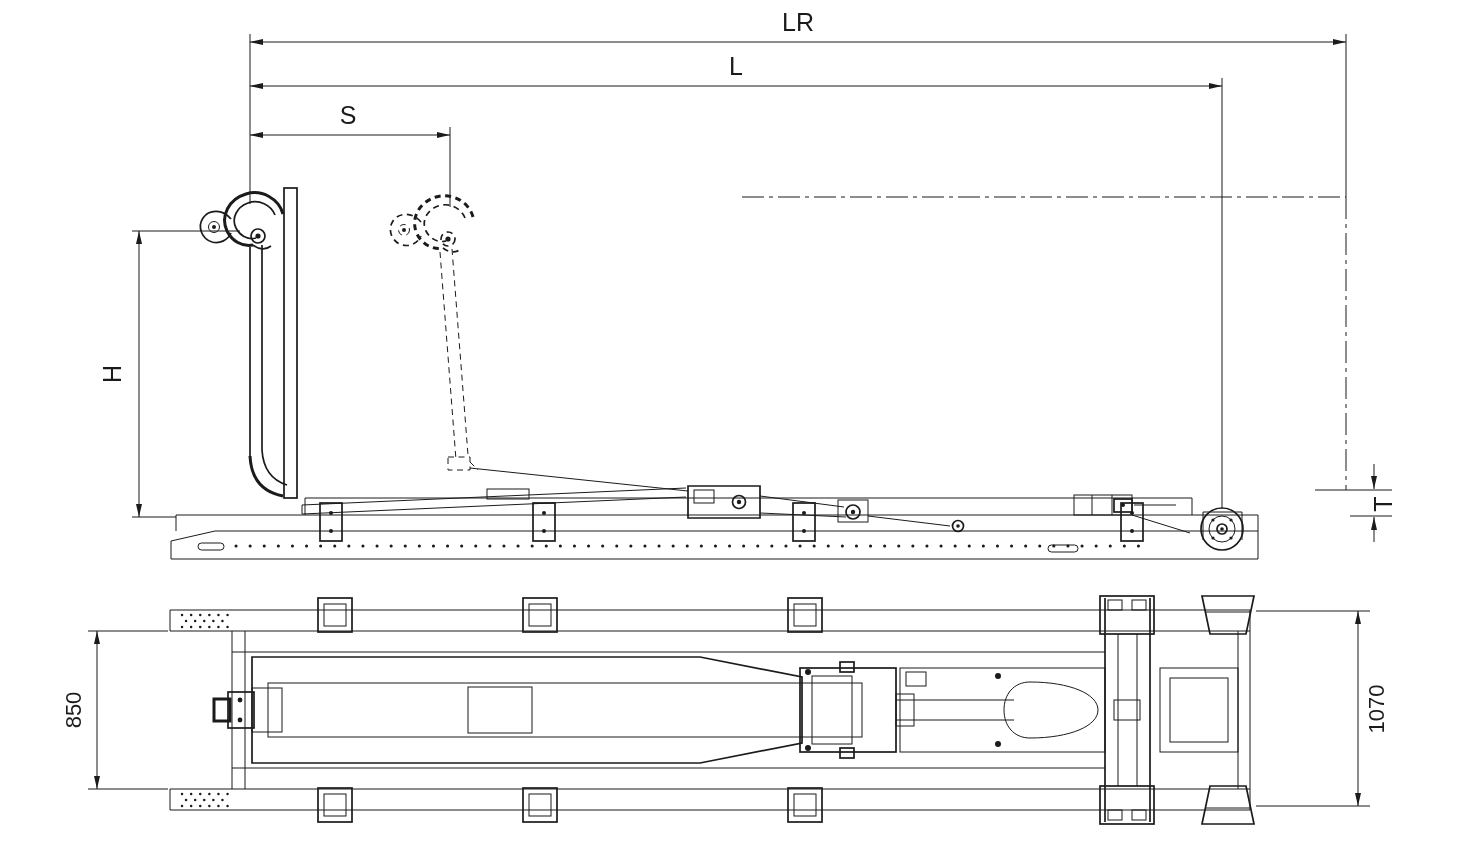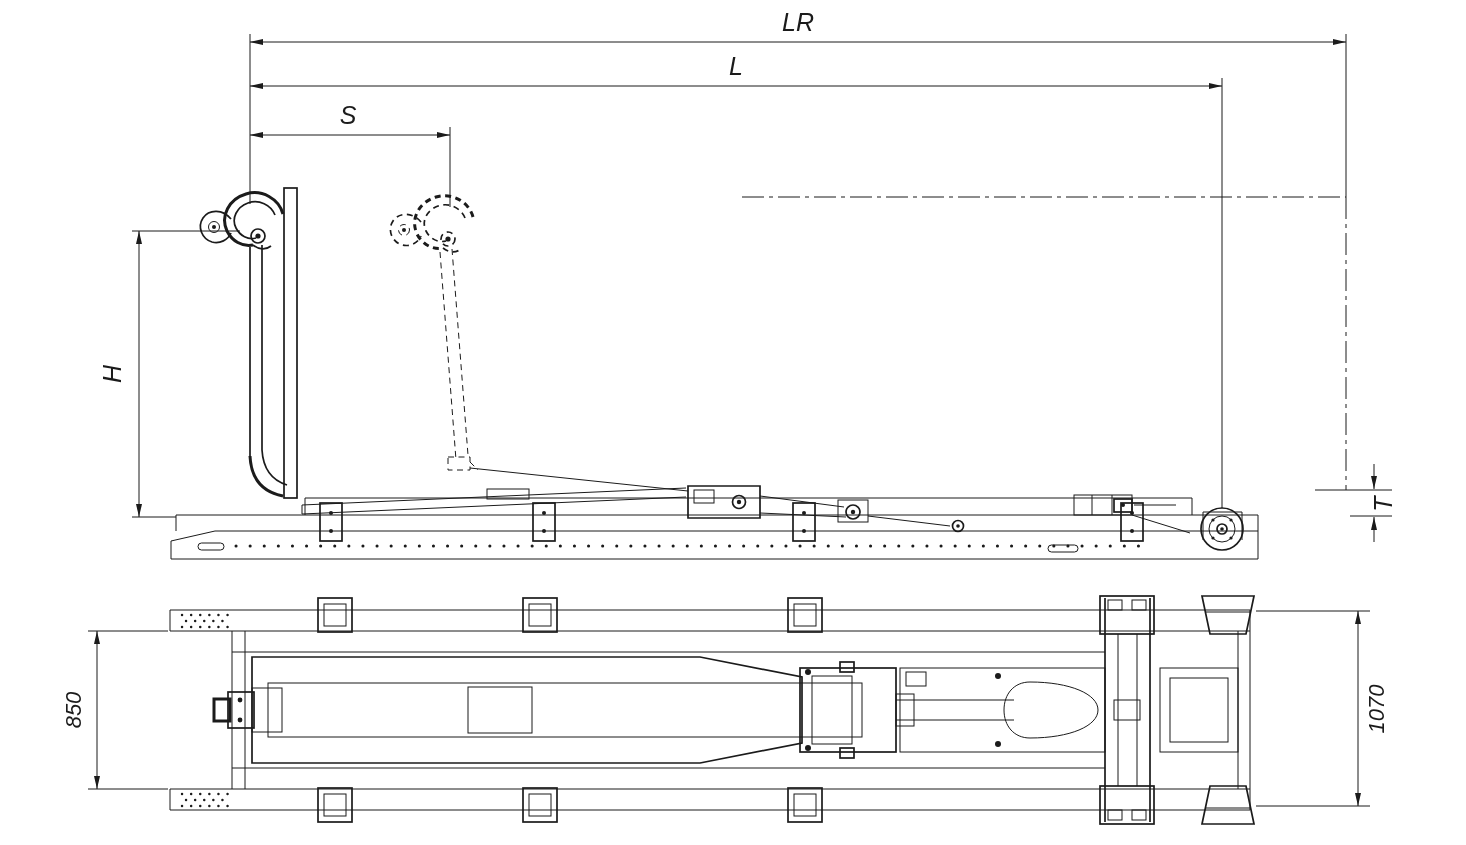--- a/index.html
+++ b/index.html
@@ -1,16 +1,16 @@
 <!DOCTYPE html>
 <html><head>
 <meta charset="utf-8">
 <style>
   html,body{margin:0;padding:0;background:#ffffff;}
-  .stage{position:relative;width:1466px;height:845px;background:#ffffff;overflow:hidden;font-style:italic;}
+  .stage{position:relative;width:1466px;height:845px;background:#ffffff;overflow:hidden;}
   svg{position:absolute;left:0;top:0;color:#1b1b1b;}
   .thin {fill:none;stroke:currentColor;stroke-width:1;}
   .med  {fill:none;stroke:currentColor;stroke-width:1.7;}
   .bold {fill:none;stroke:currentColor;stroke-width:3;}
   .dash {stroke-dasharray:6 4.5;}
   .dashdot{fill:none;stroke:currentColor;stroke-width:1;stroke-dasharray:22 5 4 5;}
   .dim  {fill:none;stroke:currentColor;stroke-width:1;}
   .holes{fill:none;stroke:currentColor;stroke-width:3;stroke-linecap:round;stroke-dasharray:0.1 14;}
   .holes2{fill:none;stroke:currentColor;stroke-width:2.4;stroke-linecap:round;stroke-dasharray:0.1 9;}
   .dot  {fill:currentColor;stroke:none;}

